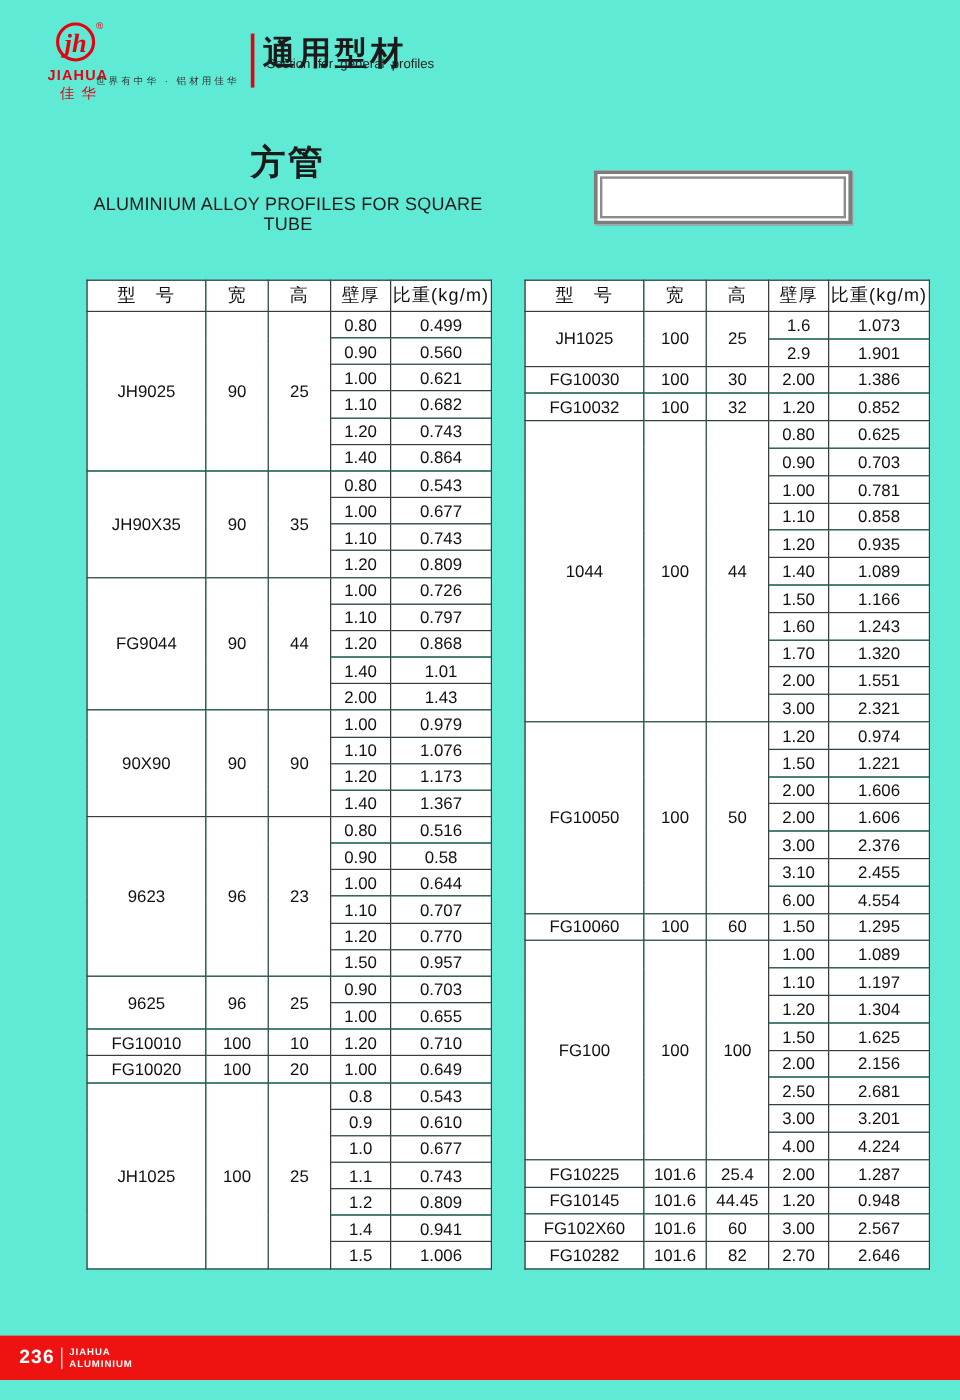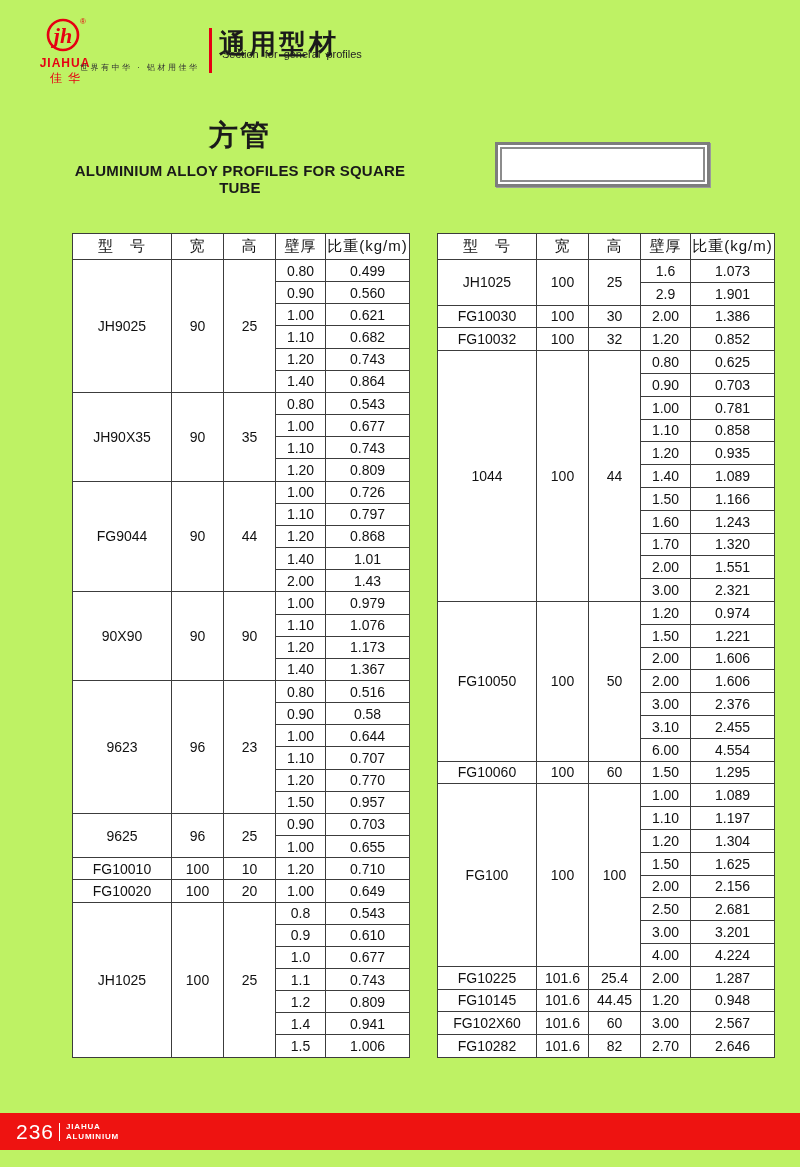--- a/index.html
+++ b/index.html
@@ -1,53 +1,53 @@
 <!DOCTYPE html>
 <html><head>
 <meta charset="utf-8">
 <style>
   html,body{margin:0;padding:0;background:#ffffff;}
-  .page{position:relative;width:800px;height:1167px;background:#bef264;overflow:hidden;
+  .page{position:relative;width:800px;height:1167px;background:#5eead4;overflow:hidden;
         font-family:"Liberation Sans","DejaVu Sans",sans-serif;color:#1a1a1a;}
 
   
   .logo-block{position:absolute;left:22px;top:16px;width:86px;text-align:center;}
   .logo-icon{display:block;margin:0 auto;}
   .logo-en{color:#e60012;font-weight:bold;font-size:12px;letter-spacing:1px;line-height:1;margin-top:1px;}
   .logo-cn{color:#e60012;font-size:12px;letter-spacing:6px;line-height:1;margin-top:3px;padding-left:6px;}
   .brand-cn{position:absolute;left:78px;top:22px;font-size:37px;font-weight:bold;letter-spacing:2px;color:#1a1a1a;}
   .tagline{position:absolute;left:80px;top:62px;font-size:8px;letter-spacing:2.5px;color:#333;}
   .hdr-divider{position:absolute;left:209px;top:28px;width:3px;height:45px;background:#e60012;}
   .section-cn{position:absolute;left:219px;top:26px;font-size:27px;font-weight:bold;letter-spacing:3px;color:#1a1a1a;}
   .section-en{position:absolute;left:222px;top:48px;font-size:11px;color:#222;word-spacing:3px;}
 
   
   .title-block{position:absolute;left:60px;top:116px;width:360px;text-align:center;}
   .title-cn{font-size:29px;font-weight:600;letter-spacing:2px;margin:0 0 6px 0;font-family:Liberation Serif, serif;}
-  .title-en{font-size:15px;font-weight:700;letter-spacing:.2px;margin-bottom:20px;}
+  .title-en{font-size:15px;font-weight:400;letter-spacing:.2px;margin-bottom:20px;}
   .title-note{font-size:14px;font-weight:600;}
 
   
   .tube{position:absolute;left:495px;top:142px;width:209px;height:39px;
         border:3px solid #7d7d7d;background:#fff;box-shadow:1px 1px 0 #9a9a9a;}
   .tube-inner{position:absolute;left:2px;top:2px;right:2px;bottom:2px;border:2px solid #8c8c8c;}
 
   
   .tbl{position:absolute;top:233px;border-collapse:collapse;table-layout:fixed;width:337px;height:825px;}
   .tbl-left{left:72px;}
   .tbl-right{left:437px;}
   .tbl th,.tbl td{border:1px solid #3c3c3c;padding:0;text-align:center;vertical-align:middle;
                   font-size:14px;color:#111;background:#fff;overflow:hidden;}
   .tbl th{height:25px;font-size:15px;font-weight:500;letter-spacing:1px;}
   .col-model{width:99px;} .col-w{width:52px;} .col-h{width:52px;} .col-t{width:50px;} .col-wt{width:84px;}
 
   
   .footer-bar{position:absolute;left:0;top:1113px;width:800px;height:37px;background:#ee1311;
               display:flex;align-items:center;}
-  .page-num{color:#fff;font-size:21px;font-weight:normal;margin-left:16px;letter-spacing:1px;}
+  .page-num{color:#fff;font-size:16px;font-weight:bold;margin-left:16px;letter-spacing:1px;}
   .footer-divider{width:1px;height:18px;background:#fff;margin:0 6px 0 5px;}
   .footer-brand{display:flex;flex-direction:column;justify-content:center;line-height:1.15;}
   .footer-brand span{color:#fff;font-size:8px;font-weight:bold;letter-spacing:.8px;}
 </style>
 </head>
 <body>
 
 <div class="page">
 
   <div class="logo-block">

